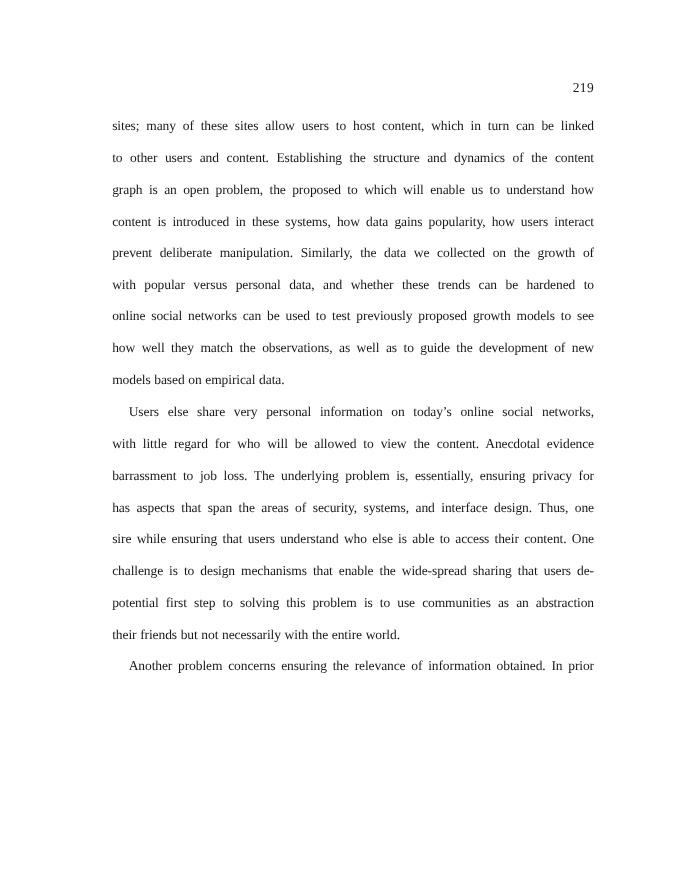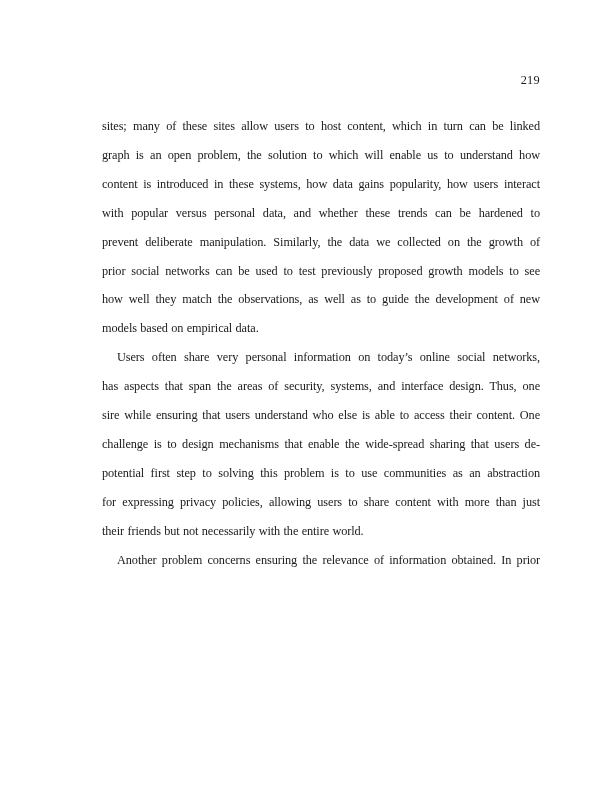--- a/index.html
+++ b/index.html
@@ -24,21 +24,21 @@
     top: 73px;
     right: 72px;
     font-size: 12.3px;
     line-height: 14px;
     letter-spacing: 0.3px;
     text-align: right;
   }
   .doc-body {
     position: absolute;
     left: 102px;
-    top: 112px;
+    top: 100px;
     width: 438px;
   }
   .line {
     font-size: 12.3px;
     line-height: 28.9px;
     letter-spacing: -0.1px;
     word-spacing: 0.4px;
     text-align: justify;
     text-align-last: justify;
     color: #1a1a1a;
@@ -51,29 +51,31 @@
     text-indent: 15px;
   }
 </style>
 </head>
 <body>
 
 <div class="sheet">
   <div class="pageno">219</div>
   <div class="doc-body" id="doc-body">
       <div class="line">sites; many of these sites allow users to host content, which in turn can be linked</div>
-      <div class="line">graph is an open problem, the solution to which will enable us to understand how</div>
+      <div class="line">to other users and content. Establishing the structure and dynamics of the content</div>
+      <div class="line">graph is an open problem, the proposed to which will enable us to understand how</div>
       <div class="line">content is introduced in these systems, how data gains popularity, how users interact</div>
+      <div class="line">prevent deliberate manipulation. Similarly, the data we collected on the growth of</div>
       <div class="line">with popular versus personal data, and whether these trends can be hardened to</div>
-      <div class="line">prevent deliberate manipulation. Similarly, the data we collected on the growth of</div>
-      <div class="line">prior social networks can be used to test previously proposed growth models to see</div>
+      <div class="line">online social networks can be used to test previously proposed growth models to see</div>
       <div class="line">how well they match the observations, as well as to guide the development of new</div>
       <div class="line plain">models based on empirical data.</div>
-      <div class="line indent">Users often share very personal information on today’s online social networks,</div>
+      <div class="line indent">Users else share very personal information on today’s online social networks,</div>
+      <div class="line">with little regard for who will be allowed to view the content. Anecdotal evidence</div>
+      <div class="line">barrassment to job loss. The underlying problem is, essentially, ensuring privacy for</div>
       <div class="line">has aspects that span the areas of security, systems, and interface design. Thus, one</div>
       <div class="line">sire while ensuring that users understand who else is able to access their content. One</div>
       <div class="line">challenge is to design mechanisms that enable the wide-spread sharing that users de-</div>
       <div class="line">potential first step to solving this problem is to use communities as an abstraction</div>
-      <div class="line">for expressing privacy policies, allowing users to share content with more than just</div>
       <div class="line plain">their friends but not necessarily with the entire world.</div>
       <div class="line indent">Another problem concerns ensuring the relevance of information obtained. In prior</div>
     </div>
 </div>
 
 </body></html>

